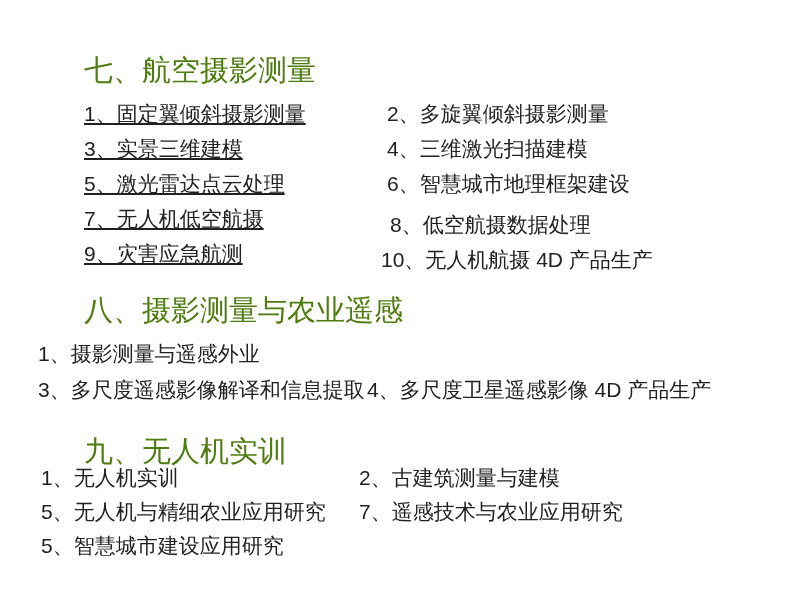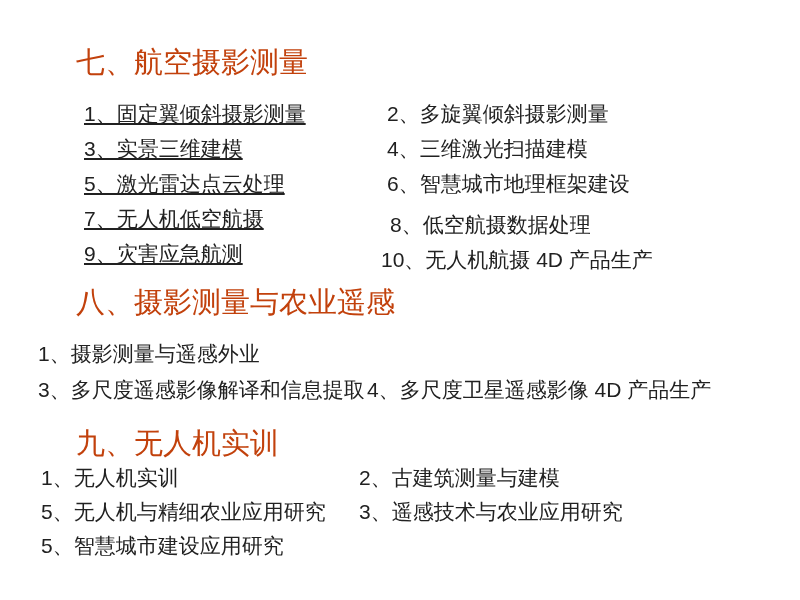--- a/index.html
+++ b/index.html
@@ -12,25 +12,25 @@
     width: 800px;
     height: 600px;
     background: #ffffff;
     overflow: hidden;
     font-family: "Liberation Sans", sans-serif;
     color: #212121;
   }
   .sec-title {
     position: absolute;
     left: 76px;
-    margin: 0;
+    margin: 8px;
     font-size: 29px;
     font-weight: 400;
     line-height: 36px;
-    color: #c2410c;
+    color: #4d7c0f;
     white-space: nowrap;
   }
   #sec7-title { top: 44px; }
   #sec8-title { top: 284px; }
   #sec9-title { top: 425px; }
 
   .rows {
     position: absolute;
     left: 0;
     right: 0;
@@ -103,21 +103,21 @@
 
   <h2 class="sec-title" id="sec9-title">九、无人机实训</h2>
 
   <div class="rows" id="sec9-rows">
     <div class="row row-1">
       <span class="cell cell-left">1、无人机实训</span>
       <span class="cell cell-right">2、古建筑测量与建模</span>
     </div>
     <div class="row row-2">
       <span class="cell cell-left">5、无人机与精细农业应用研究</span>
-      <span class="cell cell-right">3、遥感技术与农业应用研究</span>
+      <span class="cell cell-right">7、遥感技术与农业应用研究</span>
     </div>
     <div class="row row-3">
       <span class="cell cell-left">5、智慧城市建设应用研究</span>
       <span class="cell cell-right"></span>
     </div>
   </div>
 
 </div>
 
 </body></html>

